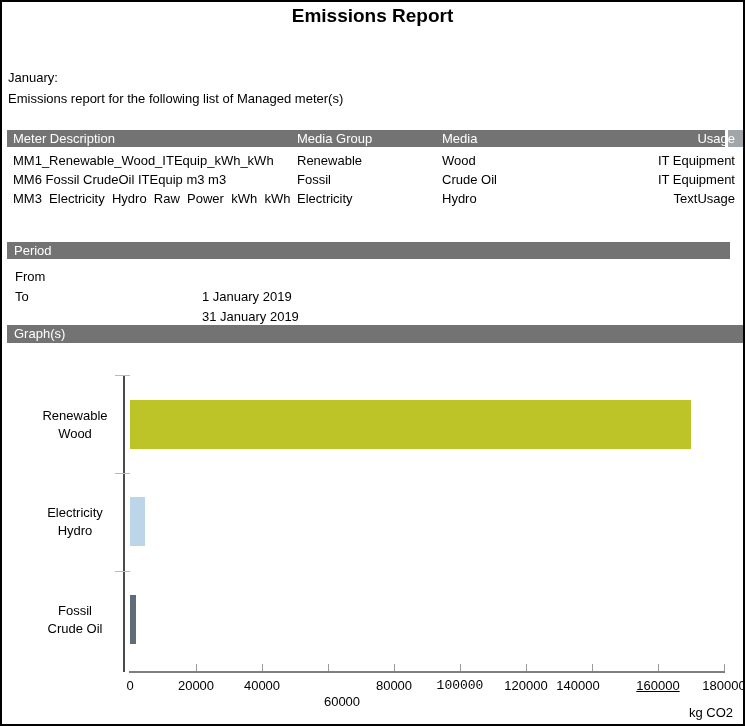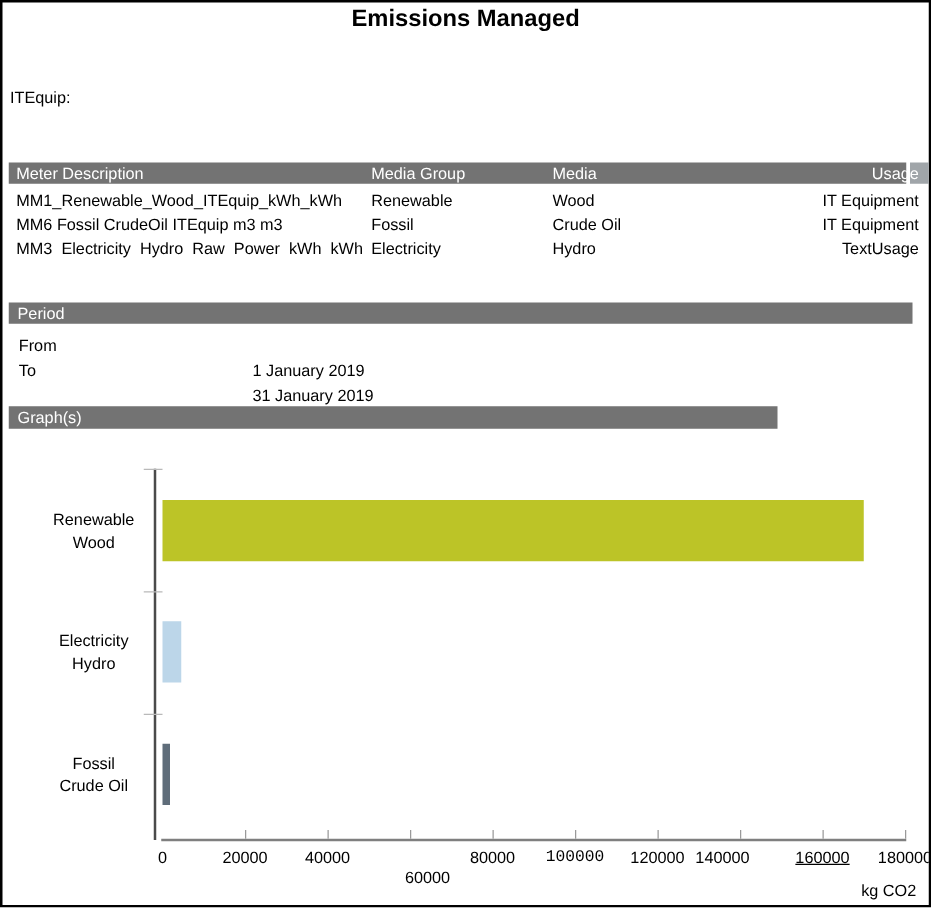--- a/index.html
+++ b/index.html
@@ -17,21 +17,21 @@
   .purpose-text  { position:absolute; top:89px; left:6px; font-size:13px; }
 
   .section-bar {
     position:absolute; left:5px; height:17px; background:#737373;
     color:#fff; font-size:13px; line-height:17px; padding-left:7px;
     overflow:hidden; white-space:nowrap;
   }
   .bar-table  { top:128px; width:718px; }
   .bar-corner { position:absolute; top:128px; left:726px; width:17px; height:17px; background:#a0a5a9; }
   .bar-period { top:240px; width:723px; }
-  .bar-graphs { top:323px; width:615px; height:18px; line-height:18px; }
+  .bar-graphs { top:323px; width:736px; height:18px; line-height:18px; }
 
   
   .thead { position:absolute; top:128px; left:0; width:745px; height:17px; color:#fff; font-size:13px; line-height:17px; }
   .col1 { position:absolute; left:11px;  width:278px; overflow:hidden; white-space:pre; }
   .col2 { position:absolute; left:295px; width:140px; overflow:hidden; white-space:pre; }
   .col3 { position:absolute; left:440px; width:138px; overflow:hidden; white-space:pre; }
   .col4 { position:absolute; left:583px; width:150px; overflow:hidden; white-space:pre;text-align:right; }
   .tbody { position:absolute; top:149px; left:0; width:745px; }
   .trow { position:relative; width:745px; height:19px; font-size:13px; line-height:19px; }
 
@@ -56,23 +56,24 @@
   .axis-unit {
     position:absolute; top:703px; left:631px; width:100px;
     text-align:right; font-size:13px;
   }
 </style>
 </head>
 <body>
 
 <div class="page">
 
-  <div class="title">Emissions Managed</div>
+  <div class="title">Emissions Report</div>
 
-  <div class="purpose-label">ITEquip:</div>
+  <div class="purpose-label">January:</div>
+  <div class="purpose-text">Emissions report for the following list of Managed meter(s)</div>
 
   <div class="section-bar bar-table"></div>
   <div class="bar-corner"></div>
   <div class="thead">
     <span class="col1">Meter Description</span>
     <span class="col2">Media Group</span>
     <span class="col3">Media</span>
     <span class="col4">Usage</span>
   </div>
   <div class="tbody">

